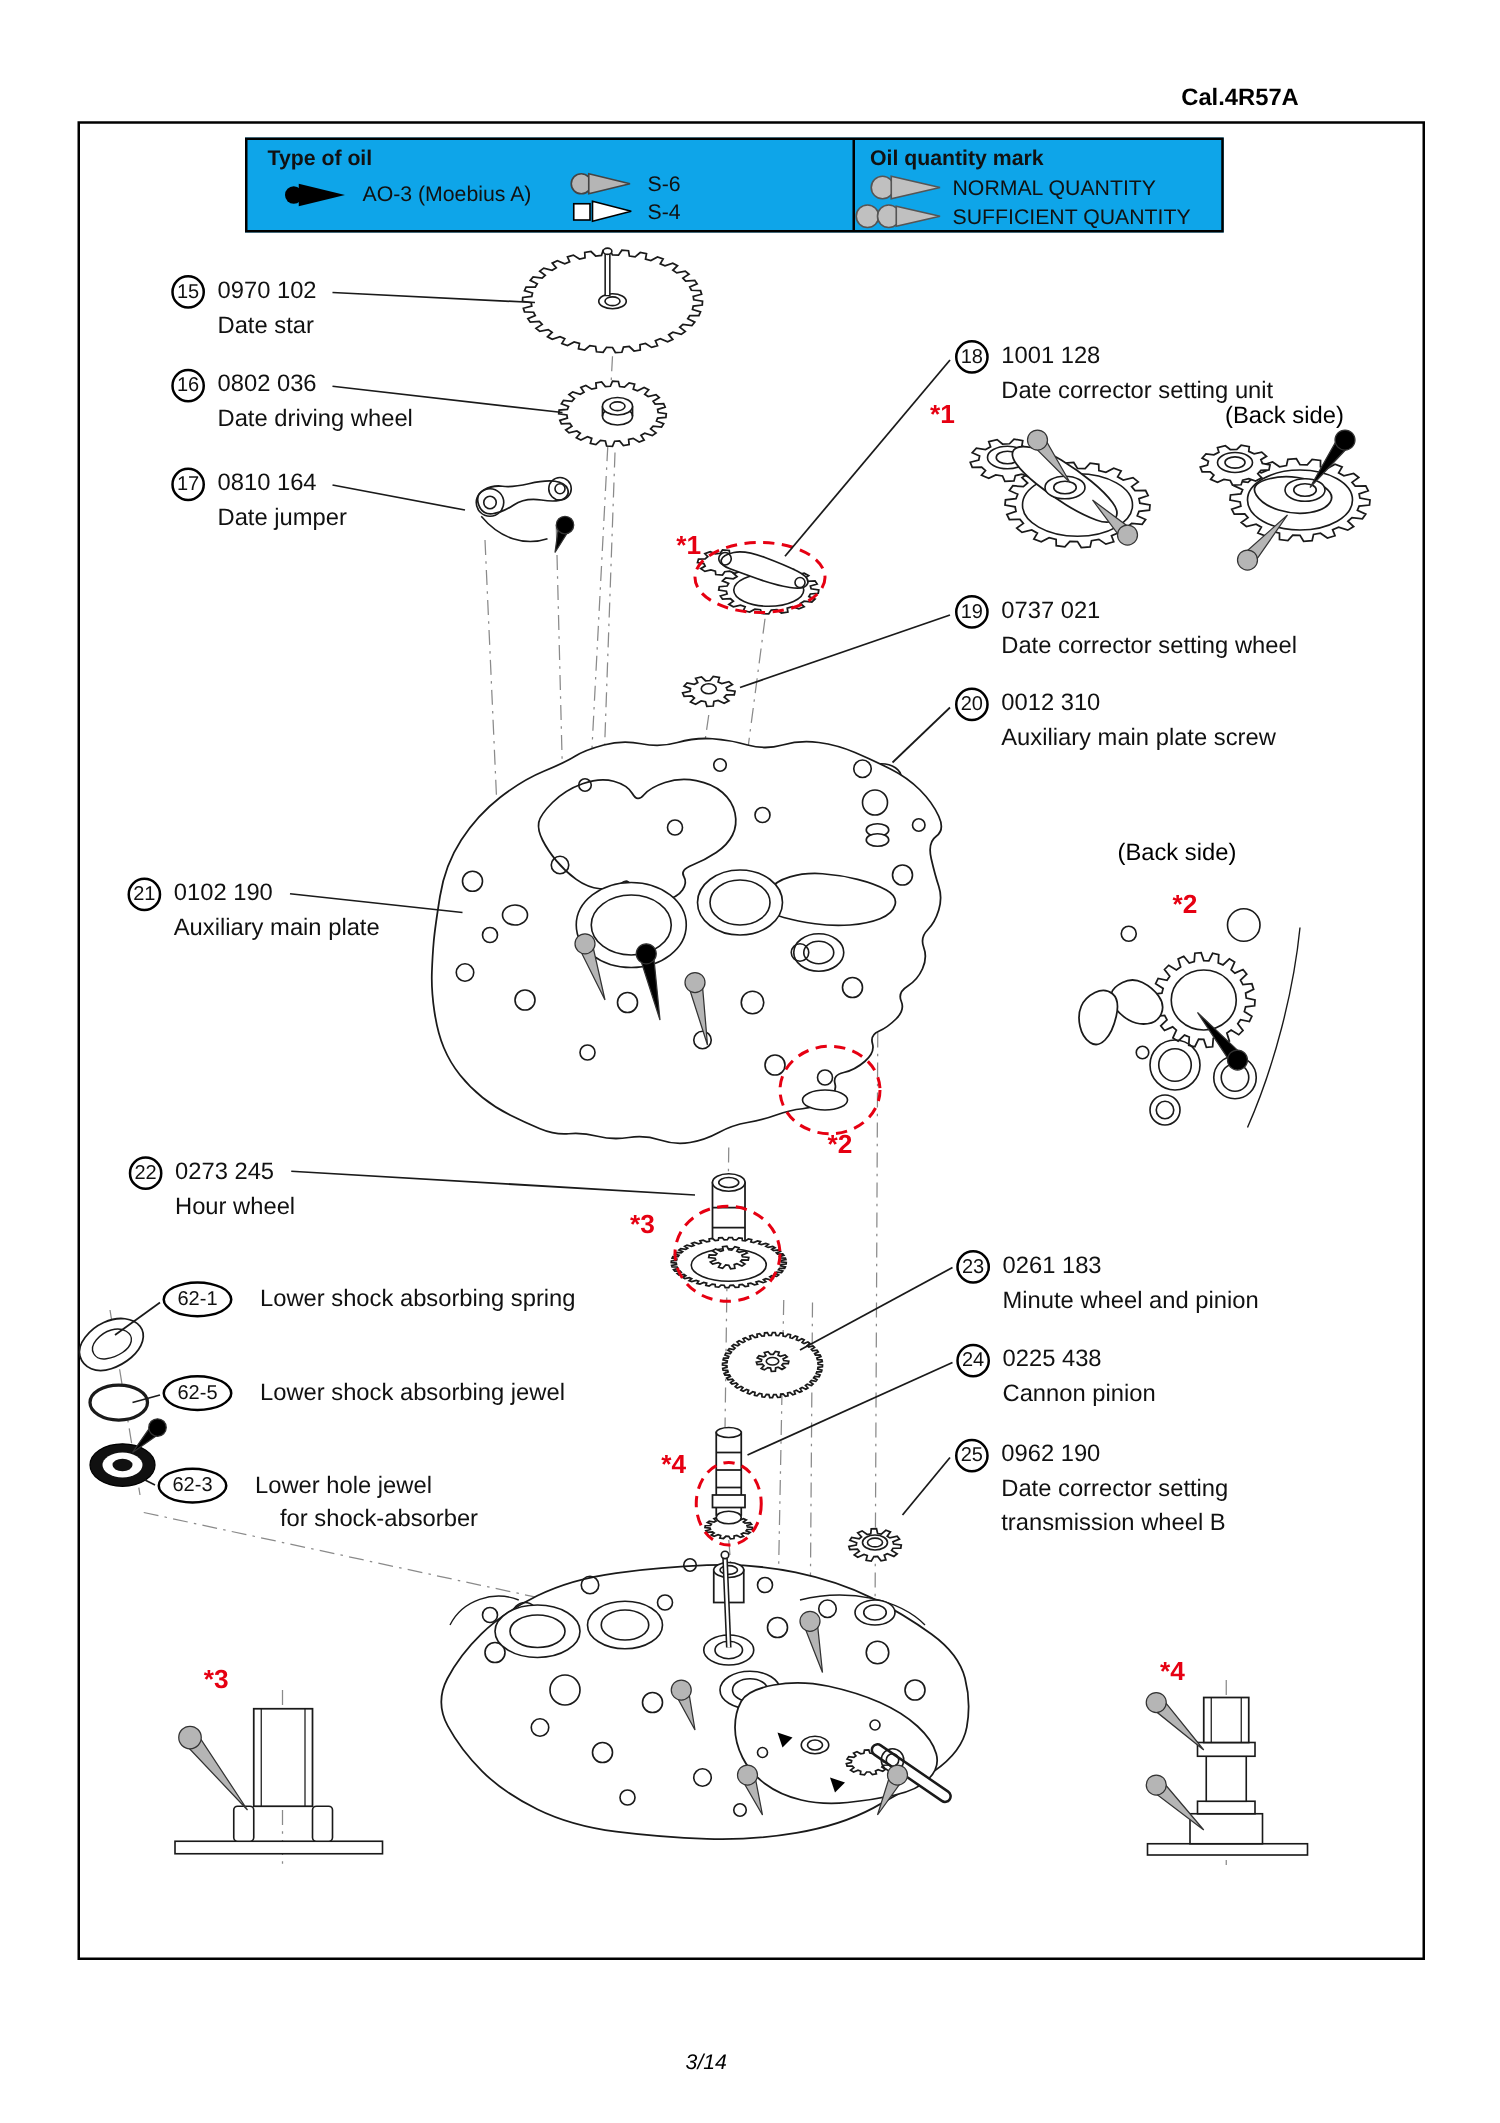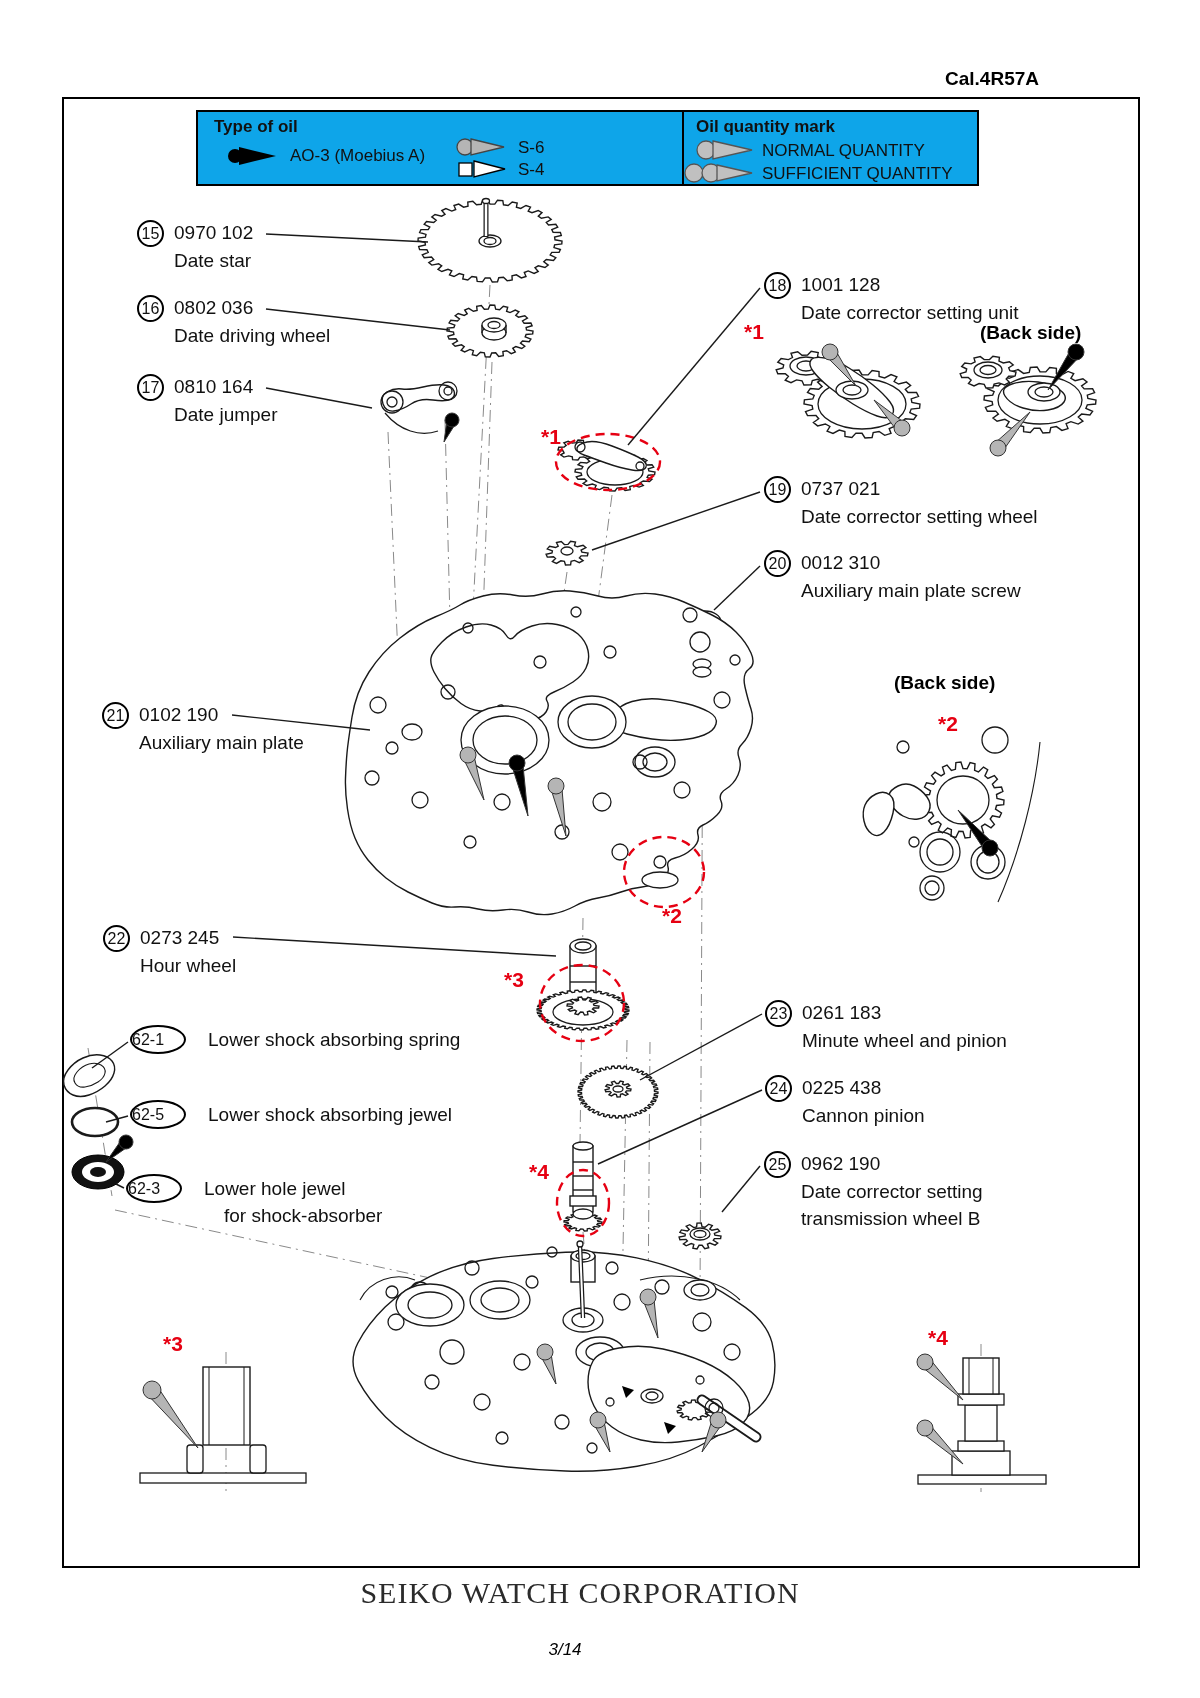--- a/index.html
+++ b/index.html
@@ -11,28 +11,28 @@
   .border-box{position:absolute;left:62px;top:97px;width:1074px;height:1467px;border:2px solid #000;}
   .legend{position:absolute;left:196px;top:110px;width:779px;height:72px;border:2px solid #000;background:#0ea5e9;}
   .legend .divider{position:absolute;left:484px;top:0;width:0;height:100%;border-left:2px solid #000;}
   .legend .ltitle{position:absolute;font-size:17px;font-weight:bold;white-space:nowrap;}
   .legend .litem{position:absolute;font-size:17px;white-space:nowrap;}
   .licon{position:absolute;}
   .plabel{position:absolute;}
   .refc{position:absolute;left:0;top:0;width:27px;height:27px;box-sizing:border-box;border:2px solid #000;
         border-radius:50%;text-align:center;line-height:23px;font-size:16px;background:#fff;}
   .refe{position:absolute;left:0;top:0;width:56px;height:29px;box-sizing:border-box;border:2px solid #000;
-        border-radius:50%;text-align:left;line-height:25px;font-size:16px;background:#fff;}
+        border-radius:50%;text-align:center;line-height:25px;font-size:16px;background:#fff;}
   .t1{position:absolute;left:37px;top:2px;font-size:19px;white-space:nowrap;}
   .t2{position:absolute;left:37px;top:30px;font-size:19px;white-space:nowrap;}
   .t3{position:absolute;left:37px;top:57px;font-size:19px;white-space:nowrap;}
   .t1e{position:absolute;left:78px;top:4px;font-size:19px;white-space:nowrap;}
   .t2e{position:absolute;left:78px;top:31px;font-size:19px;white-space:nowrap;margin-left:20px;}
   .star{position:absolute;font-size:21px;font-weight:bold;color:#e60012;white-space:nowrap;}
-  .backside{position:absolute;font-size:19px;font-weight:bold;color:#000;white-space:nowrap;}
+  .backside{position:absolute;font-size:19px;font-weight:normal;color:#000;white-space:nowrap;}
   .footer-company{position:absolute;left:0;top:1576px;width:1160px;text-align:center;
         font-family:"Liberation Serif","DejaVu Serif",serif;font-size:30px;letter-spacing:1px;color:#2b2b2b;}
   .footer-page{position:absolute;left:0;top:1640px;width:1130px;text-align:center;font-size:17px;color:#000;font-style:italic;}
   svg.art{position:absolute;left:0;top:0;pointer-events:none;}
 </style>
 </head>
 <body>
 
 <div class="page">
 
@@ -442,15 +442,14 @@
   <div class="star" style="left:938px;top:712px">*2</div>
   <div class="star" style="left:662px;top:904px">*2</div>
   <div class="star" style="left:504px;top:968px">*3</div>
   <div class="star" style="left:163px;top:1332px">*3</div>
   <div class="star" style="left:529px;top:1160px">*4</div>
   <div class="star" style="left:928px;top:1326px">*4</div>
 
   <div class="backside" style="left:980px;top:322px">(Back side)</div>
   <div class="backside" style="left:894px;top:672px">(Back side)</div>
 
-  <div class="footer-company">SEIKO WATCH CORPORATION</div>
   <div class="footer-page">3/14</div>
 </div>
 
 </body></html>

